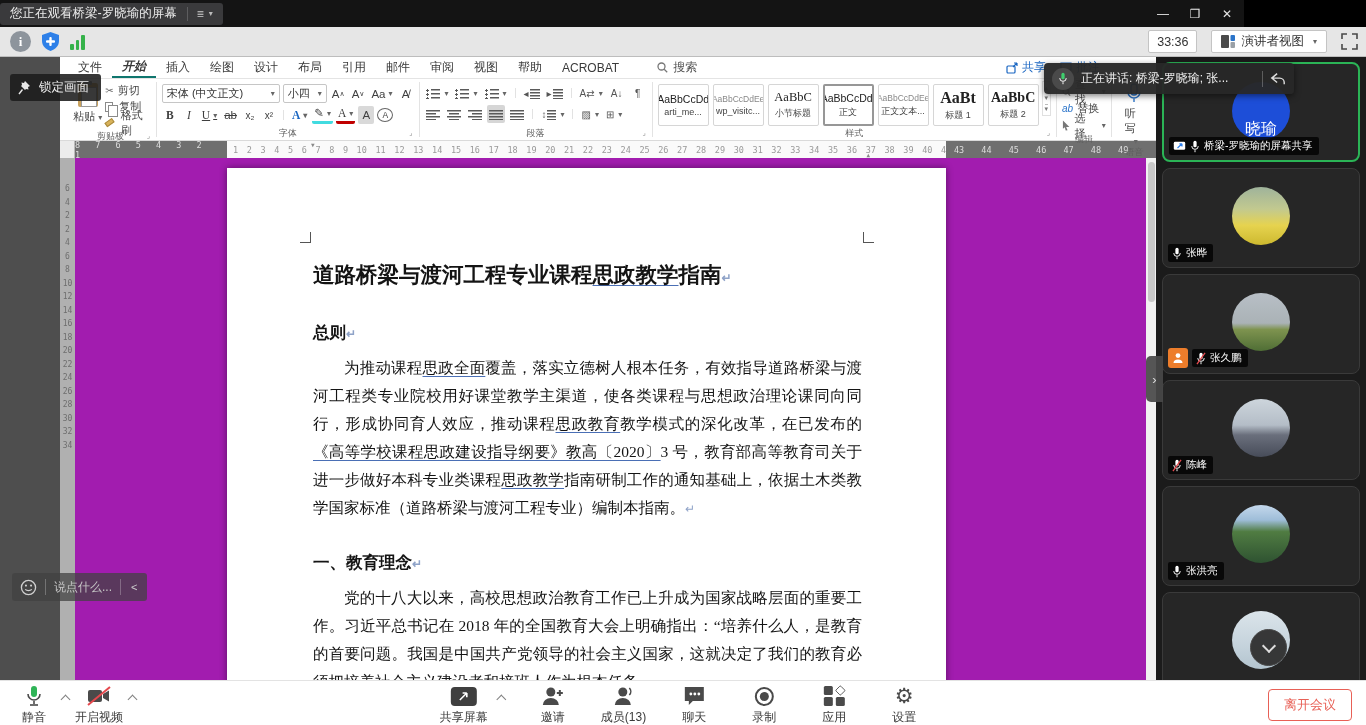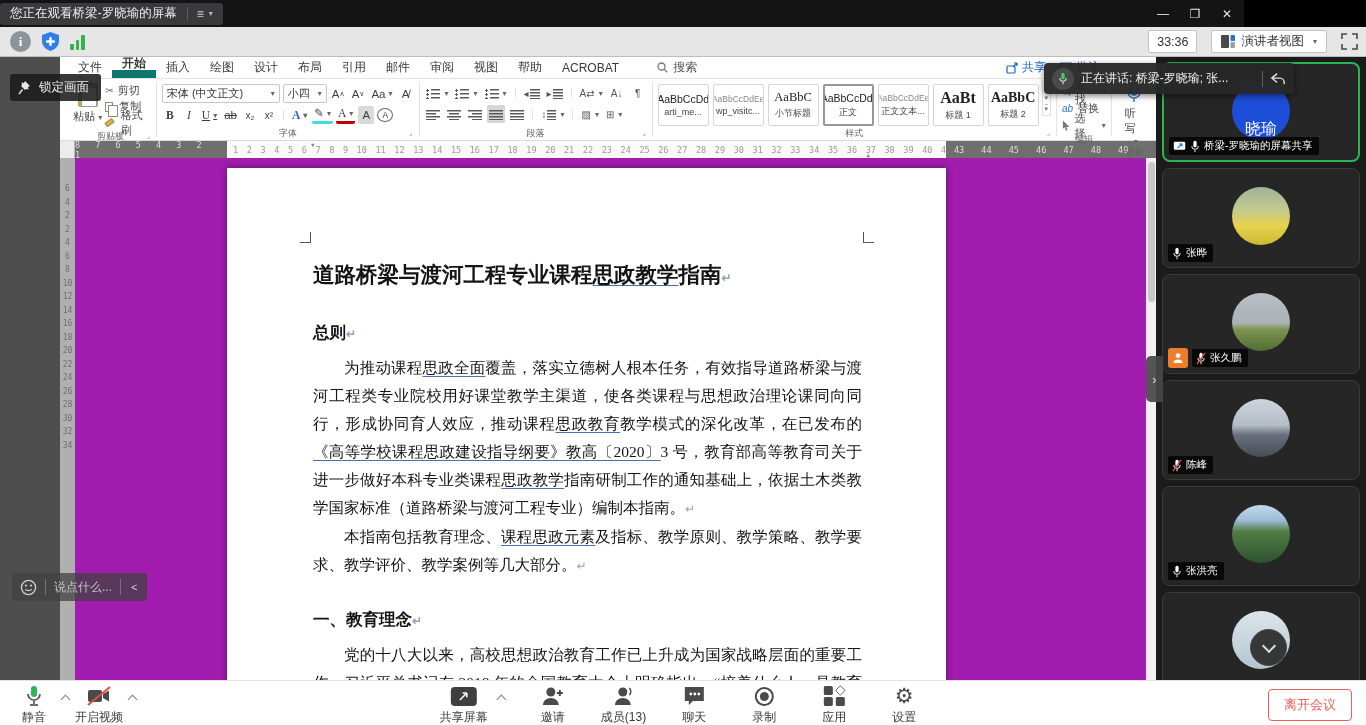--- a/index.html
+++ b/index.html
@@ -28,21 +28,21 @@
   .view-btn{background:#fff;border:1px solid #c4c4c4;border-radius:2px;height:23px;display:flex;align-items:center;gap:6px;padding:0 9px;font-size:12.5px;color:#333;}
 
   
   #stage{position:absolute;left:0;top:57px;width:1156px;height:623px;background:#4e4e4e;}
   #word{position:absolute;left:60px;top:0;width:1096px;height:623px;background:#fff;display:flex;flex-direction:column;}
 
   
   .wtabs{height:22px;display:flex;align-items:stretch;border-bottom:1px solid #e4e4e4;font-size:12px;color:#3a3a3a;padding-left:8px;}
   .wtabs-list{display:flex;}
   .rtab{display:flex;align-items:center;padding:0 10px;cursor:default;}
-  .rtab[data-active="true"]{border-bottom:8px solid #0f766e;font-weight:bold;}
+  .rtab[data-active="true"]{border-bottom:2px solid #0f766e;font-weight:bold;font-style:italic;}
   .tab-search{display:flex;align-items:center;gap:5px;margin-left:28px;color:#555;}
   .wtabs .spacer{flex:1;}
   .tab-right{display:flex;align-items:center;gap:14px;margin-right:56px;color:#1a66c2;}
   .tab-right .tr-item{display:flex;align-items:center;gap:4px;}
 
   
   .ribbon{height:62px;display:flex;align-items:stretch;border-bottom:1px solid #dadada;padding-left:6px;background:#fff;}
   .rgroup{display:flex;flex-direction:column;position:relative;padding:2px 4px 0 4px;}
   .rg-body{flex:1;display:flex;align-items:flex-start;}
   .rg-label{font-size:9px;color:#5f5f5f;text-align:center;line-height:13px;position:relative;}
@@ -511,21 +511,20 @@
 
     <div class="canvas">
       <div class="vruler"><span>6 4 2 2 4 6 8 10 12 14 16 18 20 22 24 26 28 30 32 34</span></div>
       <div class="page">
         <span class="crop tl"></span>
         <span class="crop tr"></span>
         <div class="doc">
             <div class="para" data-ptype="title"><span class="seg-wrap"><span class="seg">道路桥梁与渡河工程专业课程</span><span class="seg" data-u="true">思政教学</span><span class="seg">指南</span><span class="seg" data-ret="true">↵</span></span></div>
             <div class="para" data-ptype="heading"><span class="seg-wrap"><span class="seg">总则</span><span class="seg" data-ret="true">↵</span></span></div>
             <div class="para" data-ptype="body"><span class="seg-wrap"><span class="seg">为推动课程</span><span class="seg" data-u="true">思政全面</span><span class="seg">覆盖，落实立德树人根本任务，有效指导道路桥梁与渡河工程类专业院校用好课堂教学主渠道，使各类课程与思想政治理论课同向同行，形成协同育人效应，推动课程</span><span class="seg" data-u="true">思政教育</span><span class="seg">教学模式的深化改革，在已发布的</span><span class="seg" data-u="true">《高等学校课程思政建设指导纲要》教高〔2020〕</span><span class="seg">3 号，教育部高等教育司关于进一步做好本科专业类课程</span><span class="seg" data-u="true">思政教学</span><span class="seg">指南研制工作的通知基础上，依据土木类教学国家标准（道路桥梁与渡河工程专业）编制本指南。</span><span class="seg" data-ret="true">↵</span></span></div>
-            <div class="para" data-ptype="body"><span class="seg-wrap"><span class="seg">本指南包括教育理念、</span><span class="seg" data-u="true">课程思政元素</span><span class="seg">及指标、教学原则、教学策略、教学要求、教学评价、教学案例等几大部分。</span><span class="seg" data-ret="true">↵</span></span></div>
             <div class="para" data-ptype="heading"><span class="seg-wrap"><span class="seg">一、教育理念</span><span class="seg" data-ret="true">↵</span></span></div>
             <div class="para" data-ptype="body"><span class="seg-wrap"><span class="seg">党的十八大以来，高校思想政治教育工作已上升成为国家战略层面的重要工作。习近平总书记在 2018 年的全国教育大会上明确指出：“培养什么人，是教育的首要问题。我国是中国共产党领导的社会主义国家，这就决定了我们的教育必须把培养社会主义建设者和接班人作为根本任务。</span></span></div>
           </div>
       </div>
       <div class="wscroll">
           <div class="wthumb"></div>
         </div>
     </div>
   </div>
 </div>

